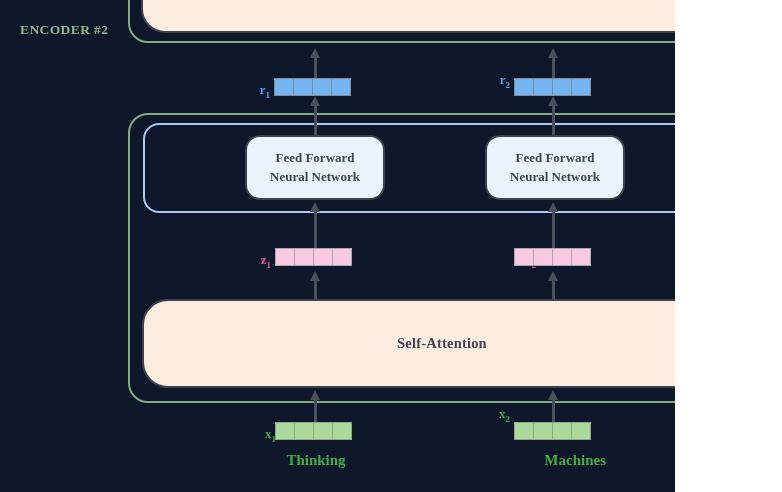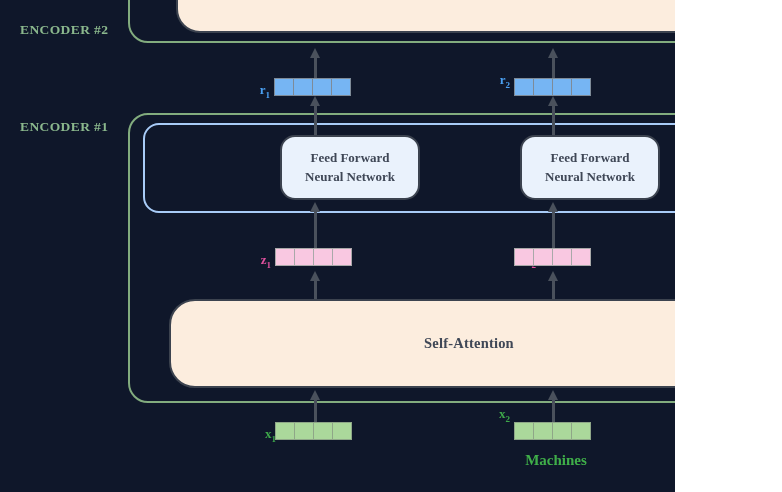--- a/index.html
+++ b/index.html
@@ -9,24 +9,24 @@
     font-family:Liberation Serif, serif;
   }
   
   .enc-green{
     position:absolute;border:2px solid var(--encoder_border);border-radius:20px;background:transparent;
   }
   .enc2-green{left:128px;top:-30px;width:624px;height:73px;}
   .enc1-green{left:128px;top:113px;width:624px;height:290px;}
   
   .dark-box{
-    position:absolute;border:2.5px solid var(--dark_border);background:var(--attention_fill);margin-left:35px;
+    position:absolute;border:2.5px solid var(--dark_border);background:var(--attention_fill);
   }
   .enc2-inner{left:141px;top:-25px;width:599px;height:58px;border-radius:24px;}
-  .sa{left:134px;top:299px;width:600px;height:89px;border-radius:26px;
+  .sa{left:142px;top:299px;width:600px;height:89px;border-radius:26px;
       display:flex;align-items:center;justify-content:center;}
   .sa span{font-size:14.5px;font-weight:700;color:#3F4756;letter-spacing:0.2px;}
   .ffnn{width:140px;height:65px;top:135px;border-radius:15px;background:var(--ffnn_fill);
         display:flex;align-items:center;justify-content:center;text-align:center;}
   .ffnn .txt{font-size:13px;font-weight:700;color:#3F4756;line-height:1.42;}
   
   .blue-box{
     position:absolute;left:143px;top:123px;width:599px;height:90px;
     border:2px solid var(--inner_blue_border);border-radius:16px;background:transparent;
   }
@@ -65,21 +65,20 @@
 </style>
 </head>
 <body>
 
 <div class="canvas">
 
   <div class="enc-green enc2-green"></div>
   <div class="dark-box enc2-inner"></div>
   <div class="enc-label" style="top:22px;">ENCODER #2</div>
 
-  <div class="enc-label" style="top:119px;">ENCODER #1</div>
   <div class="enc-green enc1-green"></div>
 
   <div class="blue-box"></div>
 
   <div class="arrow" style="left:310px;top:48px;">
       <div class="head"></div>
       <div class="shaft" style="height:22px;"></div>
     </div>
   <div class="arrow" style="left:310px;top:96px;">
       <div class="head"></div>
@@ -174,15 +173,16 @@
       <div class="cell"></div>
     </div>
   <div class="vec-label x" style="left:488px;top:402px;"><span>x</span><sub>2</sub></div>
   <div class="vec x" style="left:514px;top:422px;">
       <div class="cell"></div>
       <div class="cell"></div>
       <div class="cell"></div>
       <div class="cell"></div>
     </div>
 
-  <div class="word" style="left:506px;top:452px;">Machines</div>
+  <div class="word" style="left:266px;top:452px;">Thinking</div>
+  <div class="word" style="left:506px;top:452px;text-align:right;">Machines</div>
 
 </div>
 
 </body></html>

